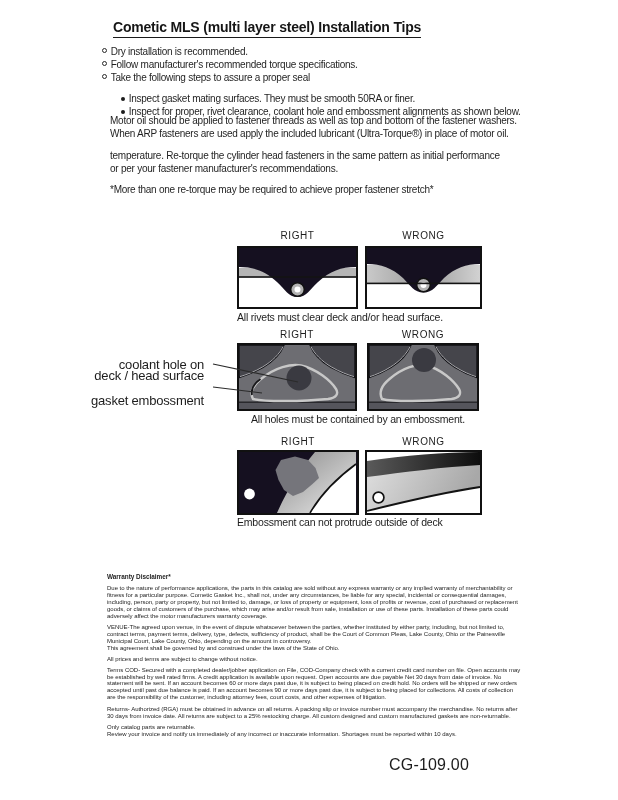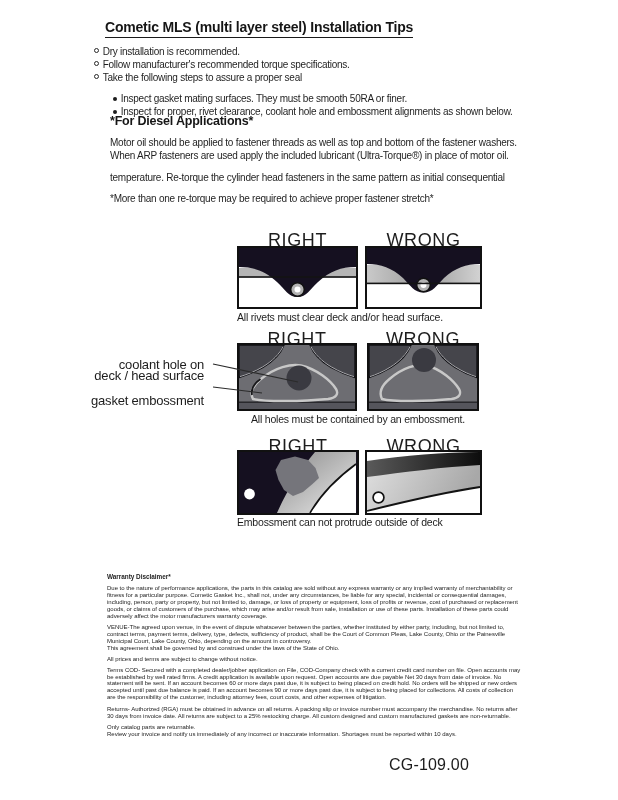--- a/index.html
+++ b/index.html
@@ -1,39 +1,39 @@
 <!DOCTYPE html>
 <html><head>
 <meta charset="utf-8">
 <style>
   html,body{margin:0;padding:0;background:#fff;}
   .page{position:relative;width:618px;height:800px;background:#ffffff;overflow:hidden;
         font-family:"Liberation Sans", sans-serif;color:#1f1f1f;}
 
   
-  .tips{position:absolute;left:94px;top:19px;width:414px;font-size:10px;letter-spacing:-0.25px;}
+  .tips{position:absolute;left:102px;top:19px;width:414px;font-size:10px;letter-spacing:-0.25px;}
   .title{display:inline-block;margin-left:11px;font-size:14px;font-weight:bold;letter-spacing:-0.2px;
          border-bottom:1.6px solid #1a1a1a;padding-bottom:1.5px;color:#161616;}
   .bullets{margin-top:7px;}
   .bullets > div{white-space:nowrap;line-height:13.2px;}
   .bullets.lvl1 > div::before{content:"";display:inline-block;width:3.2px;height:3.2px;
         border:1px solid #2a2a2a;border-radius:50%;margin-right:3.5px;position:relative;top:-1.5px;}
   .bullets.lvl2{margin-left:19px;margin-top:8px;}
   .bullets.lvl2 > div::before{content:"";display:inline-block;width:4.2px;height:4.2px;
         background:#1c1c1c;border-radius:50%;margin-right:3.5px;position:relative;top:-1px;}
 
   
   .diesel{position:absolute;left:110px;top:114px;width:412px;font-size:10px;letter-spacing:-0.25px;}
   .diesel .h2{font-size:12.5px;font-weight:bold;letter-spacing:-0.2px;margin-bottom:8px;color:#161616;}
   .para{margin-bottom:9px;}
   .para > div{white-space:nowrap;line-height:13px;}
   .note{margin-top:1px;}
 
   
-  .dg-label{position:absolute;font-size:18px;letter-spacing:0.6px;text-align:center;color:#1d1d1d;}
+  .dg-label{position:absolute;font-size:10px;letter-spacing:0.6px;text-align:center;color:#1d1d1d;}
   .dg-caption{position:absolute;font-size:10.5px;letter-spacing:-0.2px;color:#1d1d1d;line-height:11.5px;}
   .dg-svg{position:absolute;display:block;}
 
   
   .d1r-label{left:237px;top:230px;width:121px;}
   .d1w-label{left:365px;top:230px;width:117px;}
   .d1r-svg{left:237px;top:246px;width:121px;height:63px;}
   .d1w-svg{left:365px;top:246px;width:117px;height:63px;}
   .d1-caption{left:237px;top:312px;}
 
@@ -78,27 +78,27 @@
         <div>Follow manufacturer's recommended torque specifications.</div>
         <div>Take the following steps to assure a proper seal</div>
       </div>
     <div class="bullets lvl2">
         <div>Inspect gasket mating surfaces.  They must be smooth 50RA or finer.</div>
         <div>Inspect for proper, rivet clearance, coolant hole and embossment alignments as shown below.</div>
       </div>
   </div>
 
   <div class="diesel">
-    <div class="h2">*For Diesel Applications*</div>
     <div class="para">
         <div>Motor oil should be applied to fastener threads as well as top and bottom of the fastener washers.</div>
         <div>When ARP fasteners are used apply the included lubricant (Ultra-Torque®) in place of motor oil.</div>
       </div>
     <div class="para">
-        <div>temperature. Re-torque the cylinder head fasteners in the same pattern as initial consequential</div>
+        <div>temperature. Re-torque the cylinder head fasteners in the same pattern as initial performance</div>
+        <div>or per your fastener manufacturer's recommendations.</div>
       </div>
     <div class="para note">*More than one re-torque may be required to achieve proper fastener stretch*</div>
   </div>
 
   <div class="dg-label d1r-label">RIGHT</div>
   <div class="dg-label d1w-label">WRONG</div>
 
   <svg class="dg-svg d1r-svg" viewBox="0 0 121 63">
     <rect width="121" height="63" fill="#ffffff"></rect>
     <rect x="2" y="22" width="117" height="9.5" fill="#b5b5b5"></rect>

